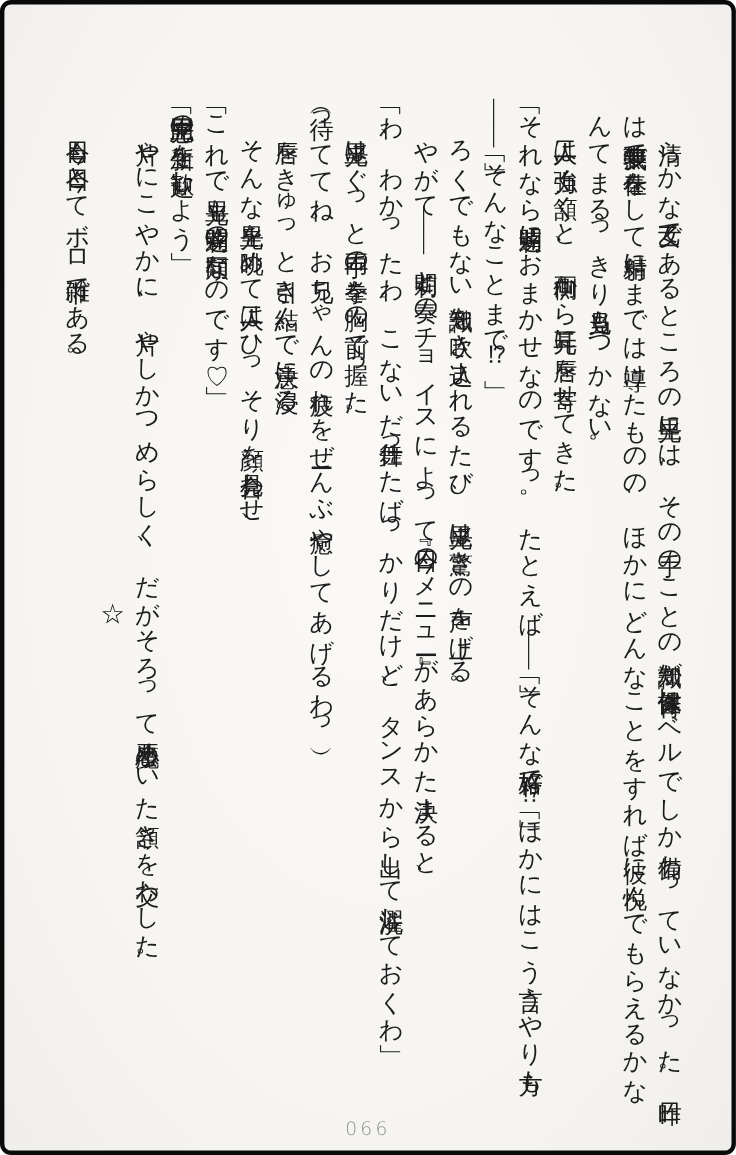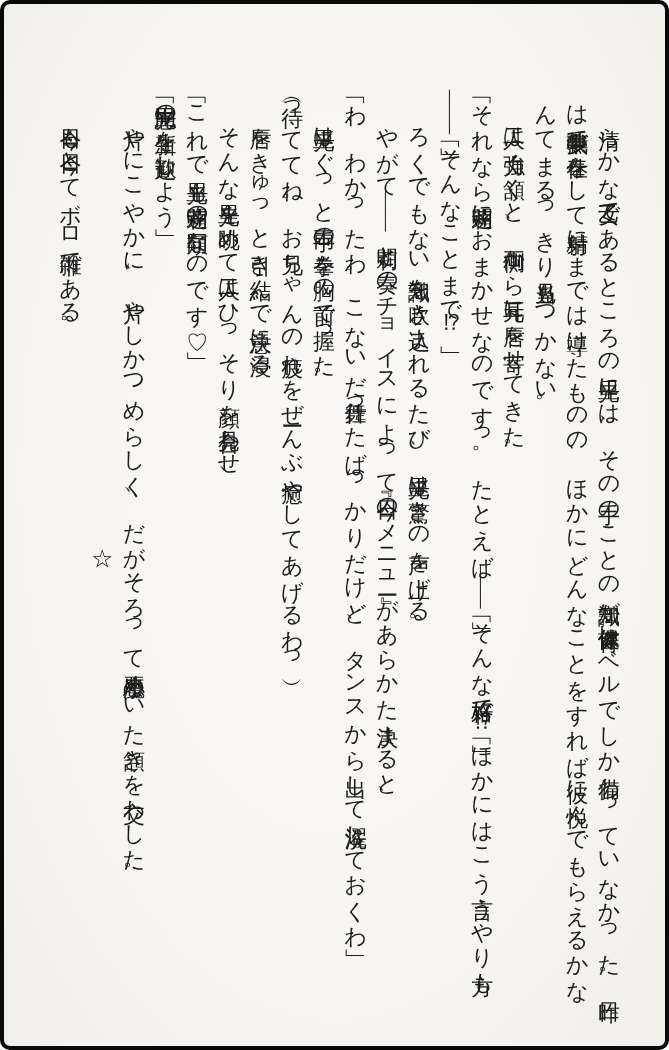--- a/index.html
+++ b/index.html
@@ -64,13 +64,14 @@
       <p class="para indent">光里はぐっと両手の拳を胸の前で握った。</p>
       <p class="para">（待っててね。お兄ちゃんの疲れをぜーんぶ癒やしてあげるわっ）</p>
       <p class="para indent">唇をきゅっと引き結んで決意に浸る。</p>
       <p class="para indent">そんな光里を眺めて二人はひっそり顔を見合わせ、</p>
       <p class="para">「これで光里も明莉達の同類なのです♡」</p>
       <p class="para">「同志光里の新生を歓迎しよう」</p>
       <p class="para indent">片やにこやかに、片やしかつめらしく、だがそろって小悪魔めいた頷きを交わした。</p>
       <p class="para center">☆</p>
       <p class="para indent">今日も今日とてボロ雑巾である。</p>
     </div>
+  <div class="page-number">066</div>
 </div>
 
 </body></html>

